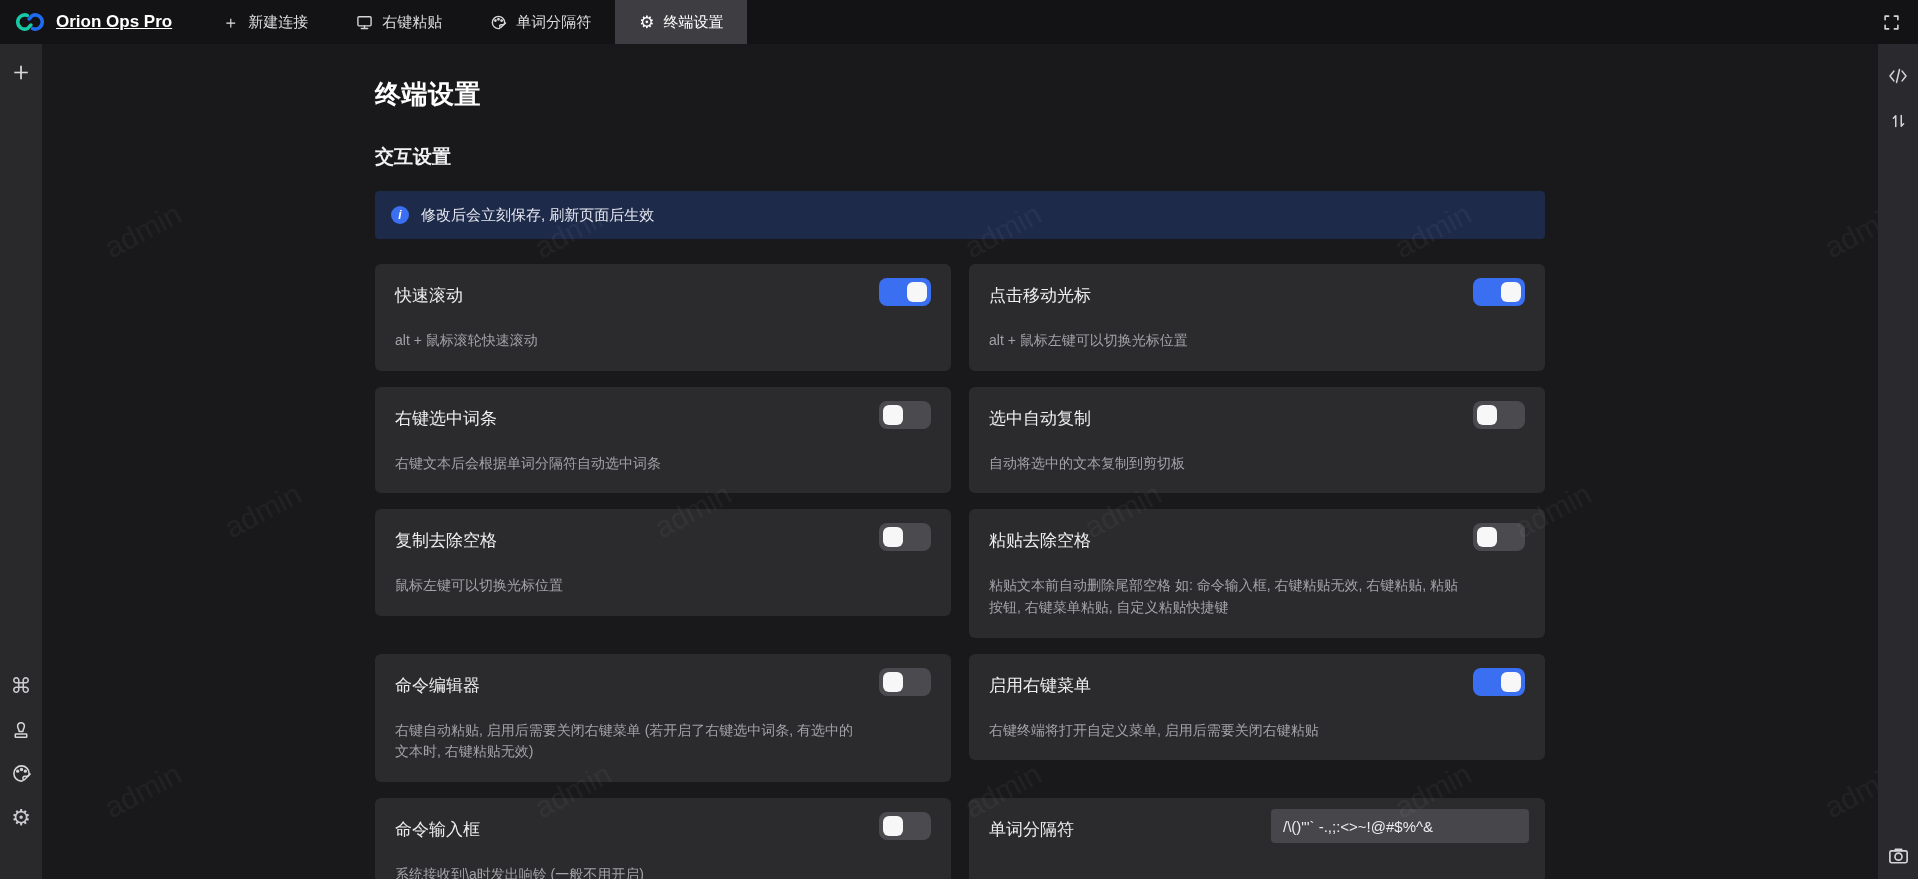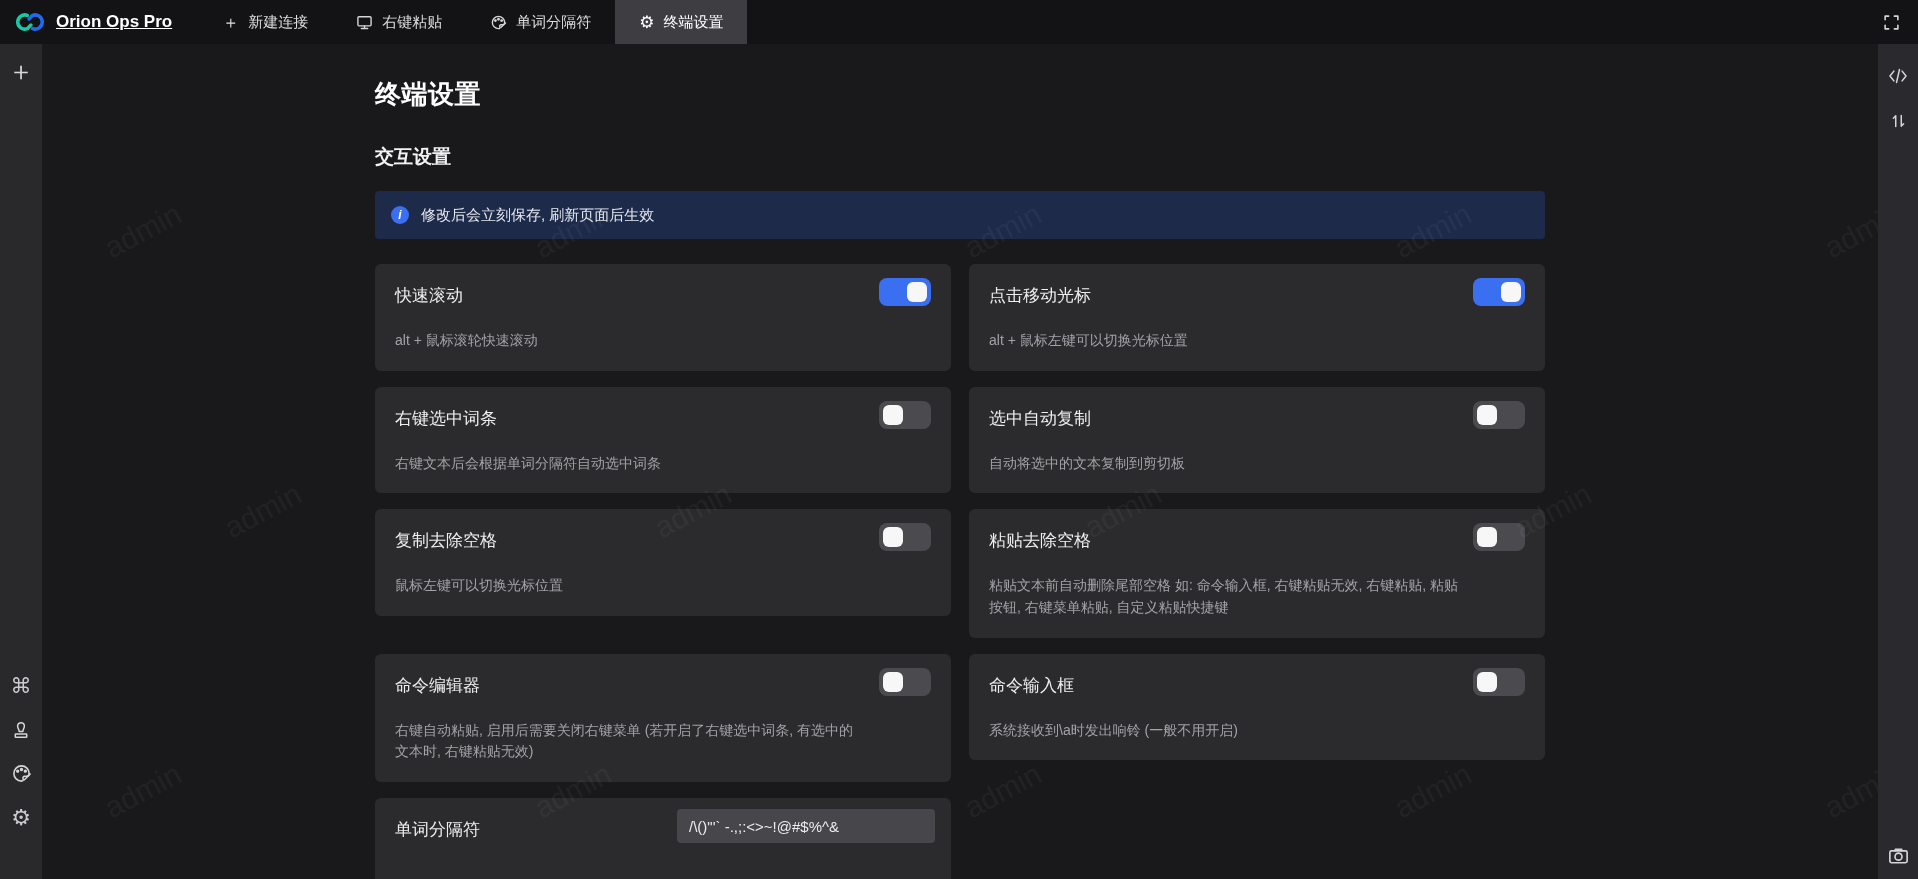--- a/index.html
+++ b/index.html
@@ -280,20 +280,27 @@
       </div>
 
       <div class="card">
         <div class="card-title">命令编辑器</div>
         <div class="toggle">
             <div class="knob"></div>
           </div>
         <div class="card-desc">右键自动粘贴, 启用后需要关闭右键菜单 (若开启了右键选中词条, 有选中的文本时, 右键粘贴无效)</div>
       </div>
 
+      <div class="card">
+        <div class="card-title">启用右键菜单</div>
+        <div class="toggle on">
+            <div class="knob"></div>
+          </div>
+        <div class="card-desc">右键终端将打开自定义菜单, 启用后需要关闭右键粘贴</div>
+      </div>
 
       <div class="card">
         <div class="card-title">命令输入框</div>
         <div class="toggle">
             <div class="knob"></div>
           </div>
         <div class="card-desc">系统接收到\a时发出响铃 (一般不用开启)</div>
       </div>
 
       <div class="card">

